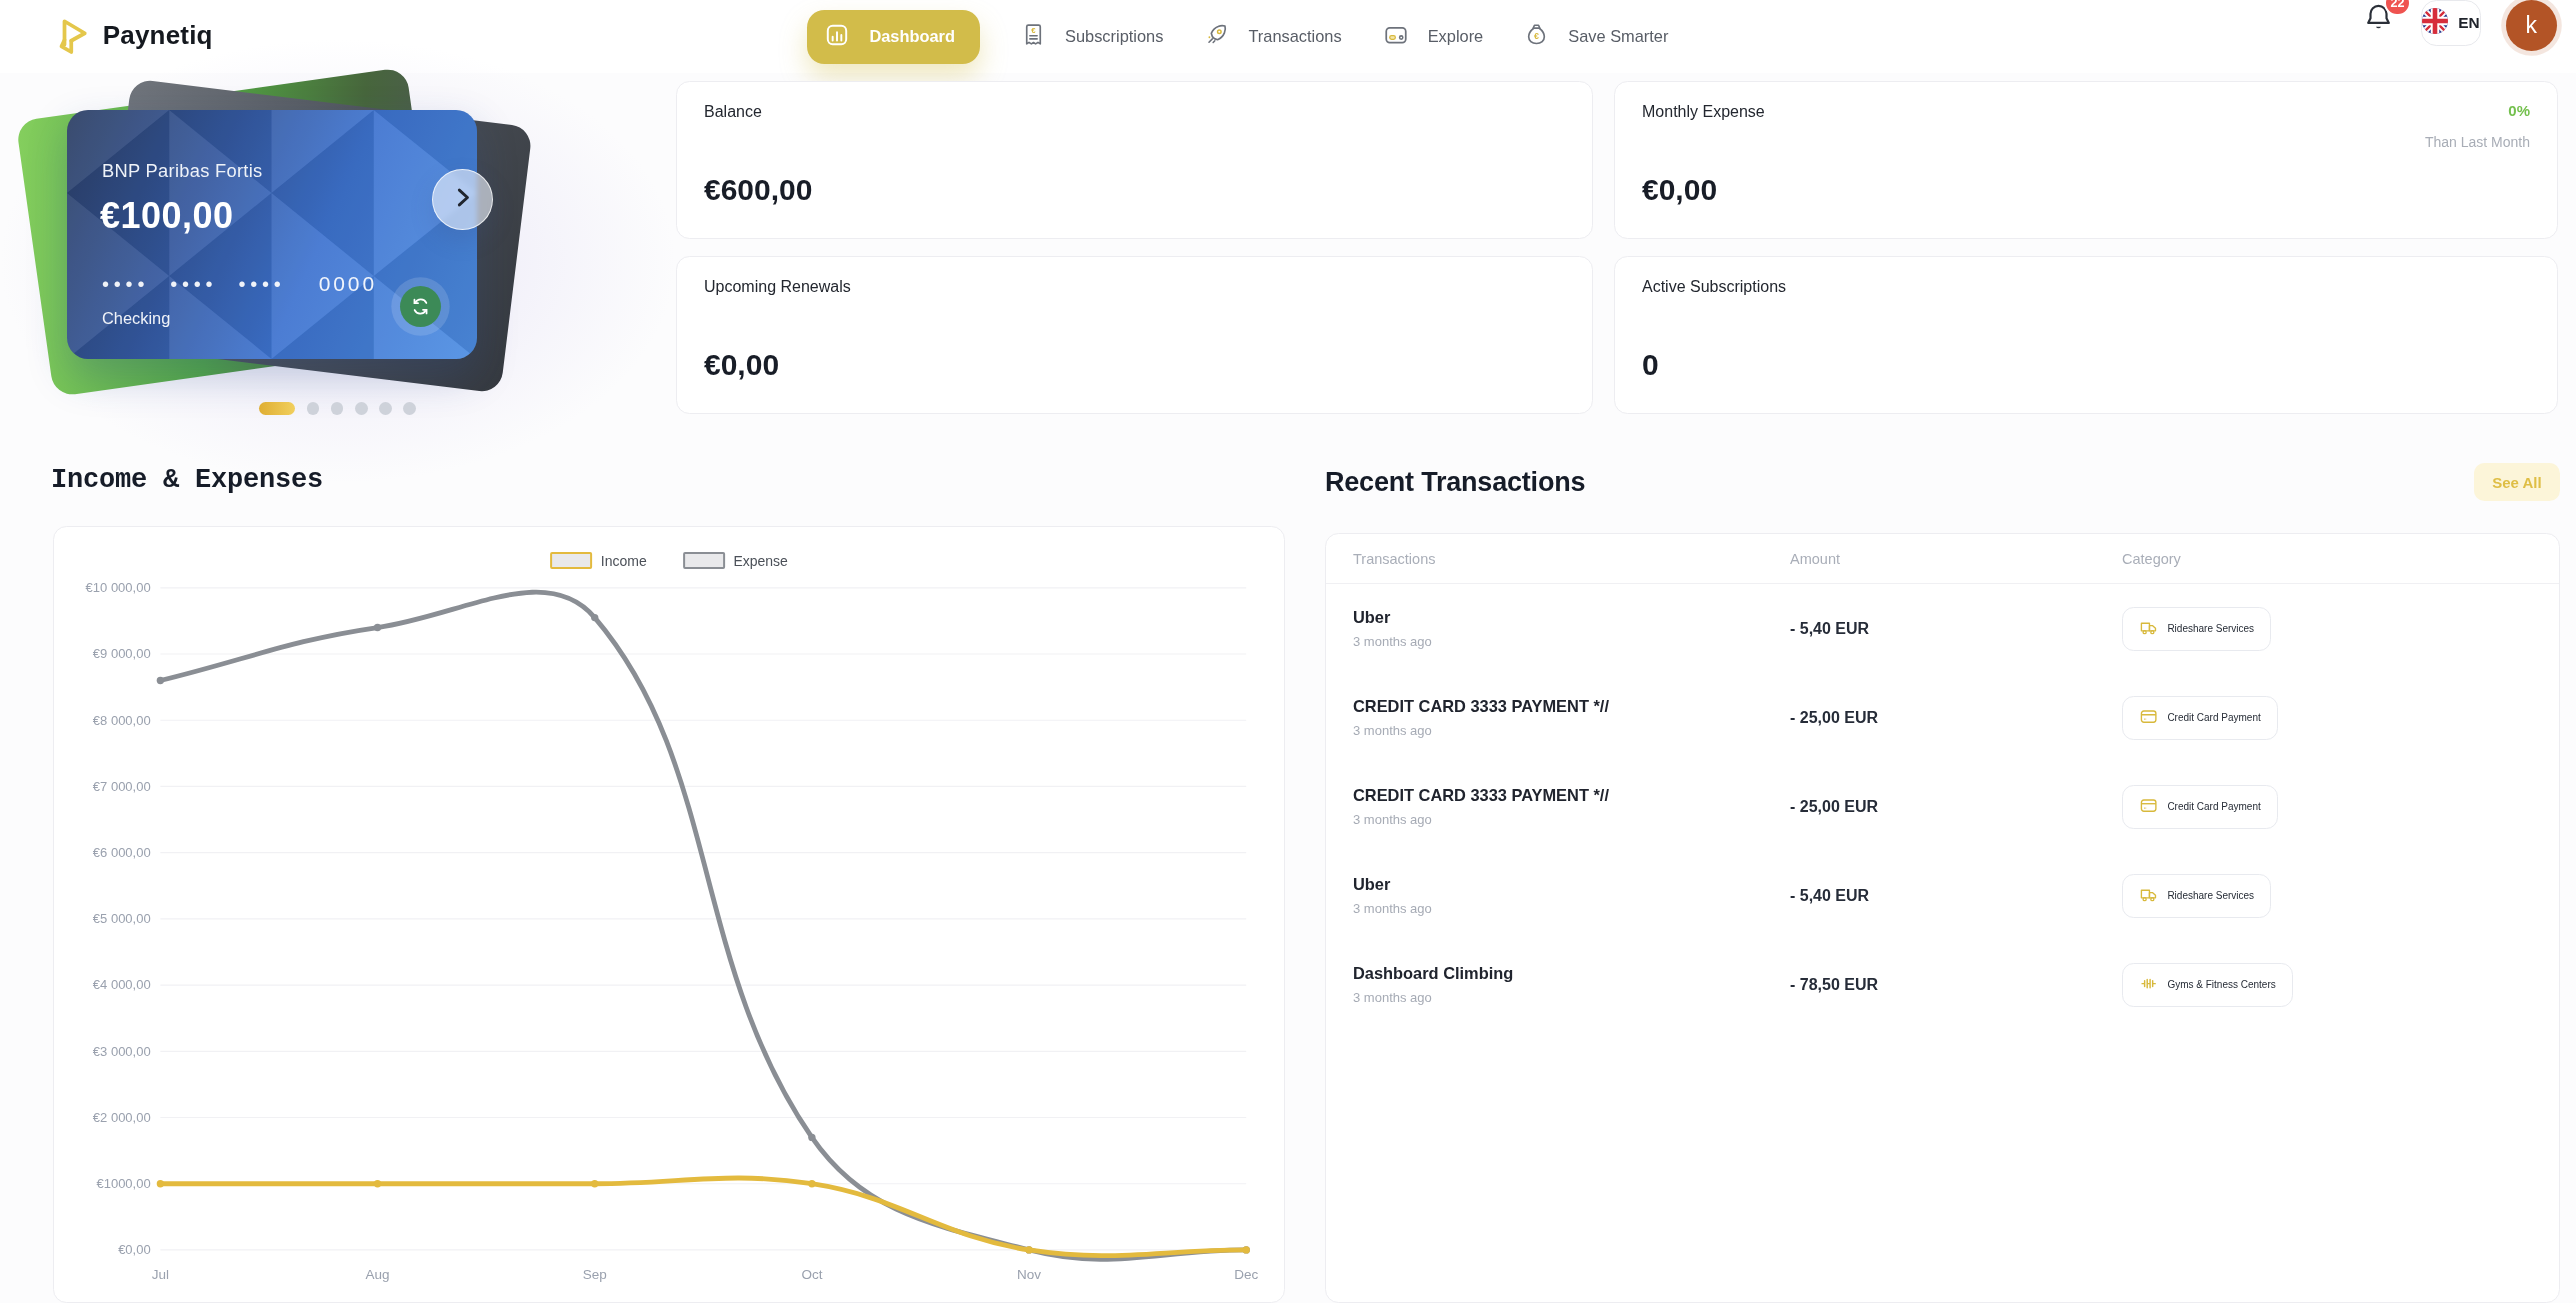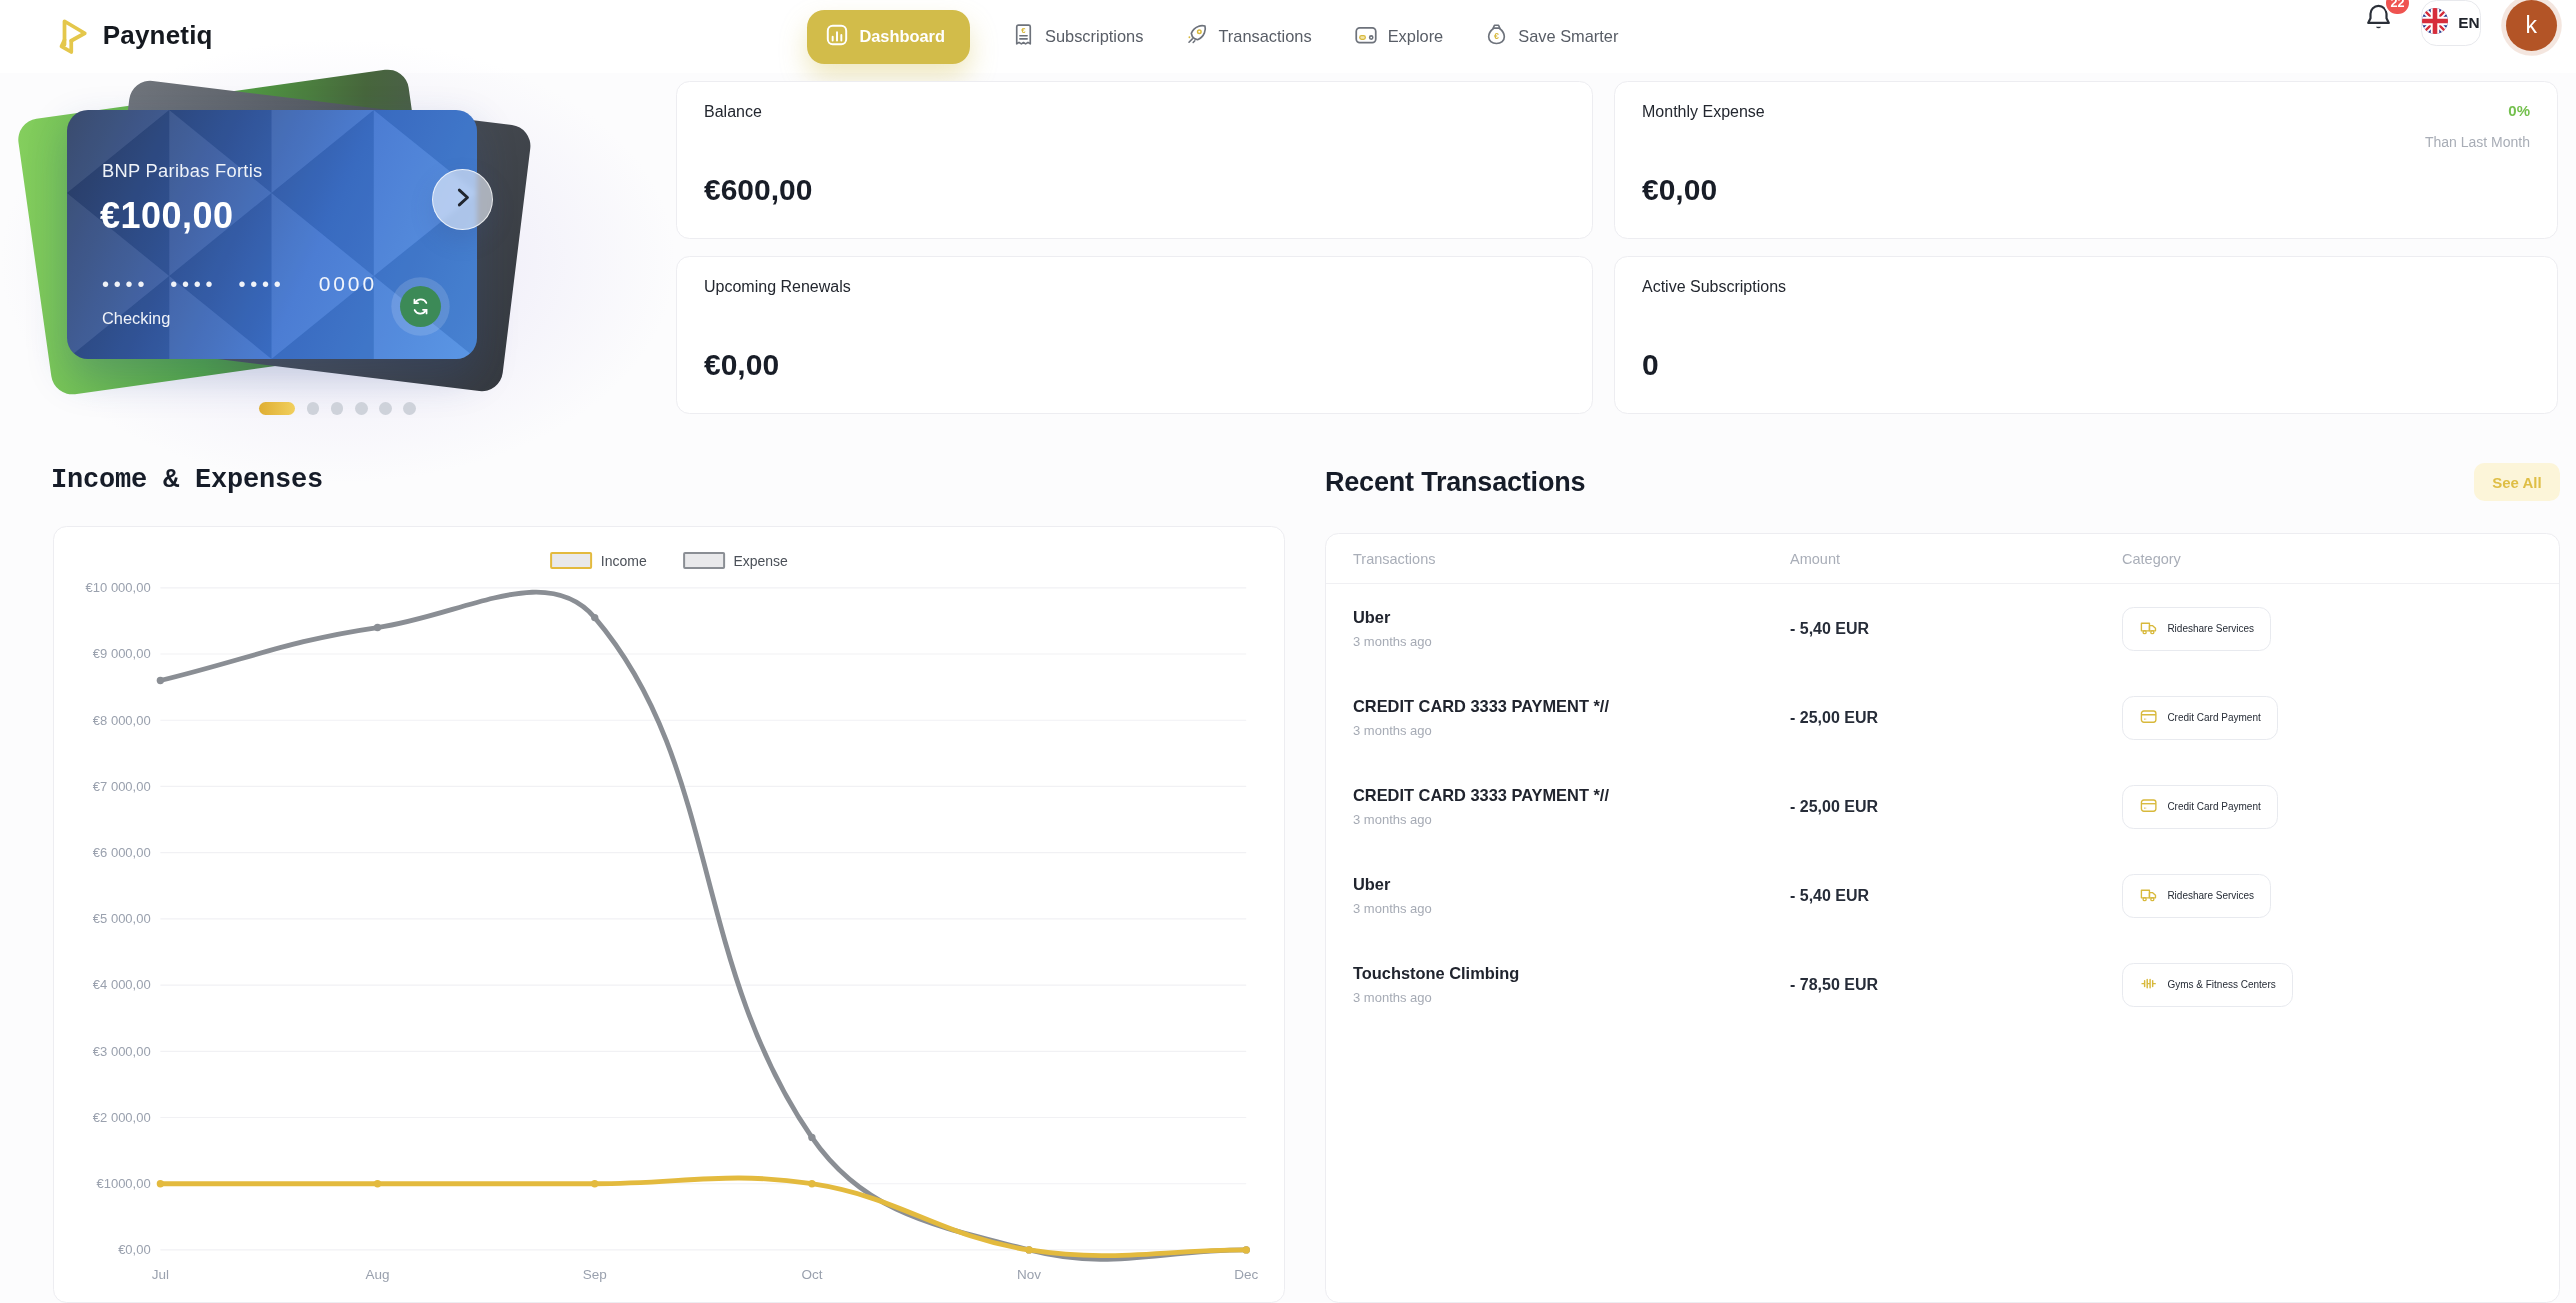--- a/index.html
+++ b/index.html
@@ -4,21 +4,21 @@
 <style>
   * { margin:0; padding:0; box-sizing:border-box; }
   html,body { width:2576px; height:1303px; overflow:hidden; background:#fcfcfd;
     font-family:"Liberation Sans", sans-serif; color:#1b212c; }
 
   
   #topbar { position:absolute; left:0; top:0; width:2576px; height:73px; background:#fff; }
   #logo { position:absolute; left:54px; top:11.6px; display:flex; align-items:center; gap:9.7px; }
   #logo .brand-text { font-size:26px; font-weight:700; color:#15191f; letter-spacing:0.2px; }
   #nav { position:absolute; left:807px; top:0; height:73px; display:flex; align-items:center; gap:41px; }
-  .nav-item { display:flex; align-items:center; gap:9px; font-size:16.4px; font-weight:500; color:#585d66; cursor:pointer; }
+  .nav-item { display:flex; align-items:center; gap:19px; font-size:16.4px; font-weight:500; color:#585d66; cursor:pointer; }
   .nav-item.active { background:#d2bc4a; color:#fff; font-weight:600; border-radius:17.4px;
      padding:0 25px 0 17.4px; height:54px; box-shadow:0 13.5px 27px rgba(210,188,74,.35); }
   .nav-item svg { flex:0 0 auto; }
   #top-right { position:absolute; right:19.3px; top:0; height:73px; display:flex; align-items:flex-start; gap:25px; }
   #bell-wrap { position:relative; width:33px; height:39px; cursor:pointer; }
   #notif-badge { position:absolute; right:-15.4px; top:-9.7px; min-width:27px; height:26px; background:#ef5350;
      border:2.9px solid #fff; border-radius:13.5px; color:#fff; font-size:12.6px; font-weight:700;
      display:flex; align-items:center; justify-content:center; padding:0 3.9px; }
   #lang { display:flex; align-items:center; gap:10.6px; border:1.9px solid #e8e9ed; background:#fff;
      border-radius:15.4px; height:46px; padding:0 0; cursor:pointer; }
@@ -400,21 +400,21 @@
                 <path d="M3 6.5h10V16H3z"></path>
                 <path d="M13 9.5h4l3.5 3.3V16H13z"></path>
                 <circle cx="7" cy="17.6" r="1.9"></circle>
                 <circle cx="16.6" cy="17.6" r="1.9"></circle>
               </svg></span>
             <span class="chip-label">Rideshare Services</span>
           </span></div>
   </div>
       <div class="tx-row tx-grid">
     <div>
-          <div class="tx-name">Touchstone Climbing</div>
+          <div class="tx-name">Dashboard Climbing</div>
           <div class="tx-time">3 months ago</div>
         </div>
     <div class="tx-amount">- 78,50 EUR</div>
     <div><span class="tx-chip">
             <span class="chip-ico"><svg width="19.3" height="19.3" viewBox="0 0 24 24" fill="none" stroke="#d8b93c" stroke-width="1.8" stroke-linecap="round">
                 <path d="M7 8.5v7M10.2 6.8v10.4M13.8 6.8v10.4M17 8.5v7M3.8 12h2M20.2 12h-2M10.2 12h3.6"></path>
               </svg></span>
             <span class="chip-label">Gyms &amp; Fitness Centers</span>
           </span></div>
   </div>

